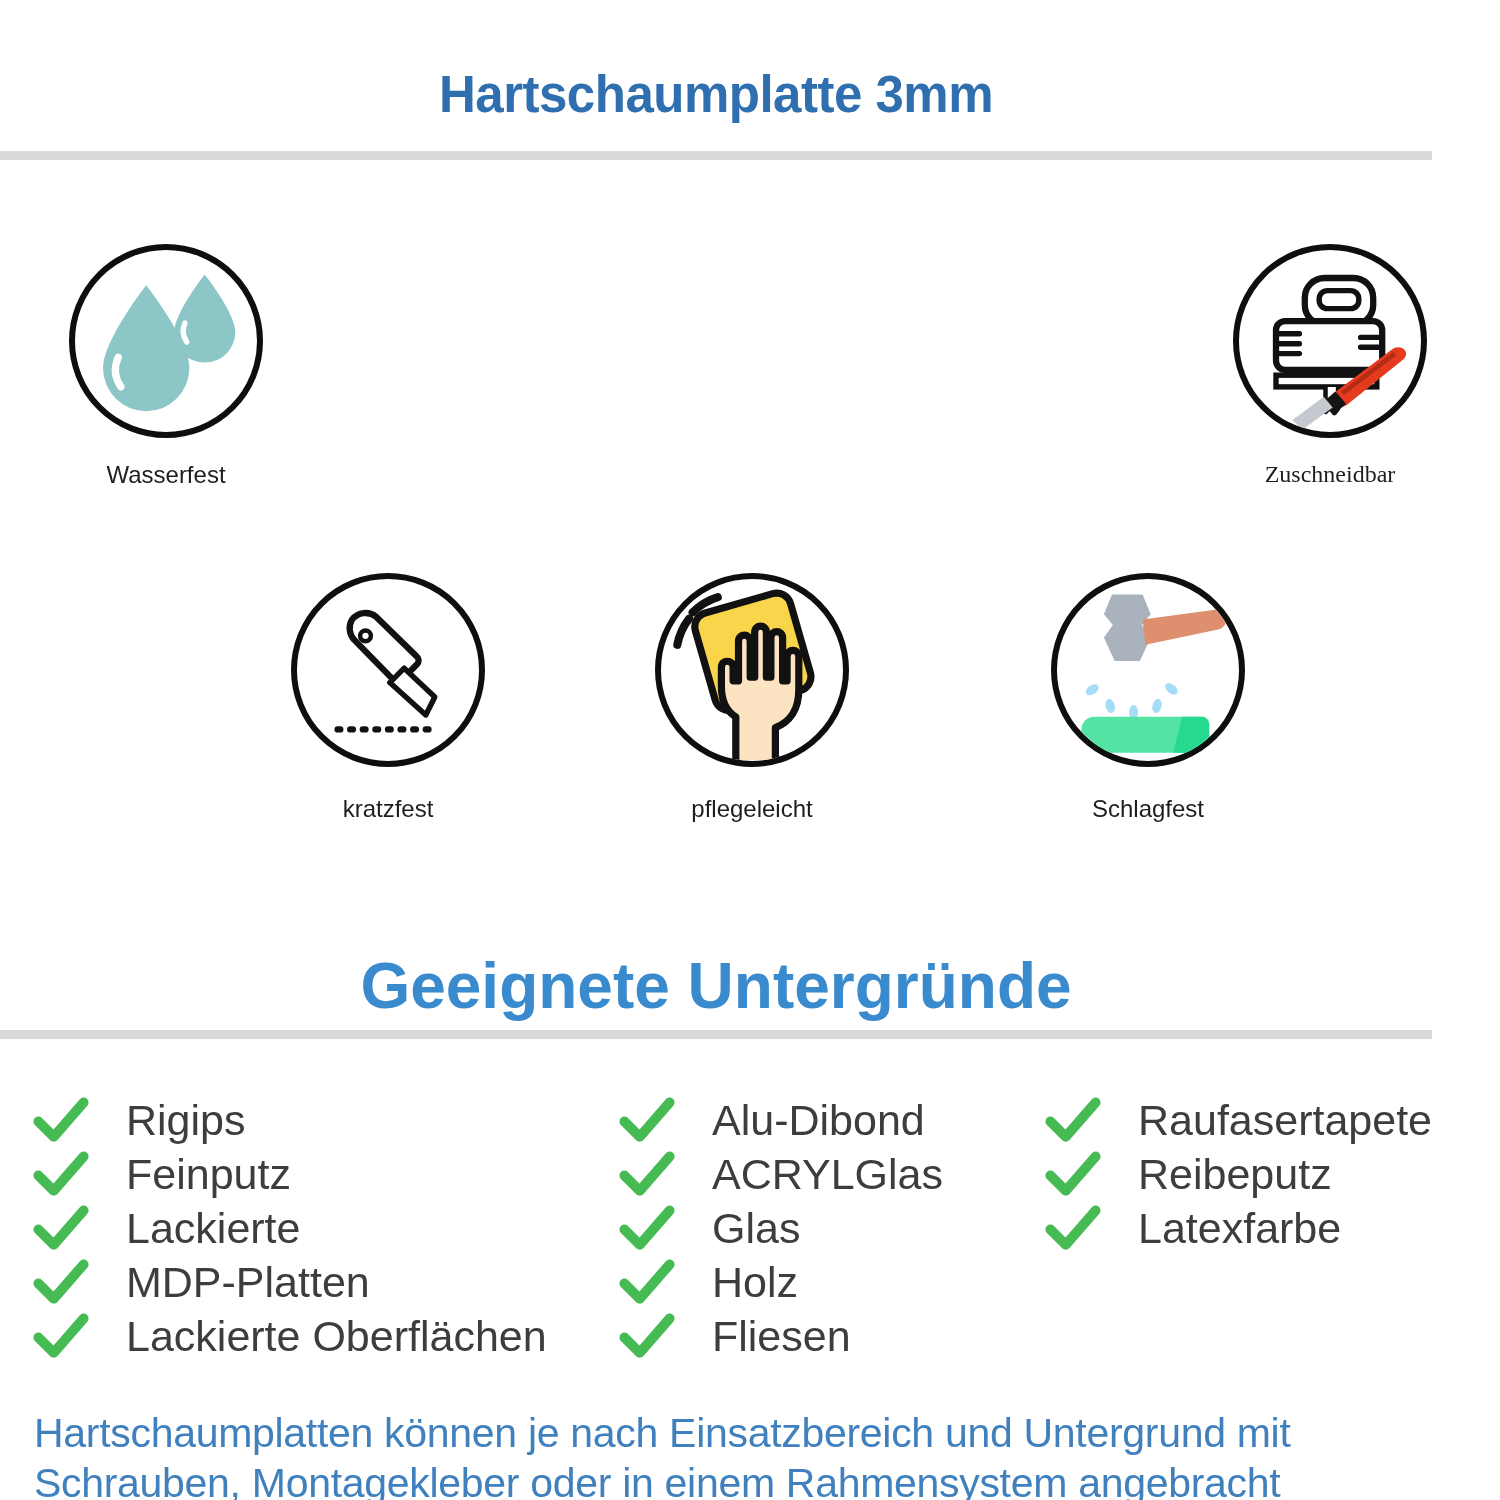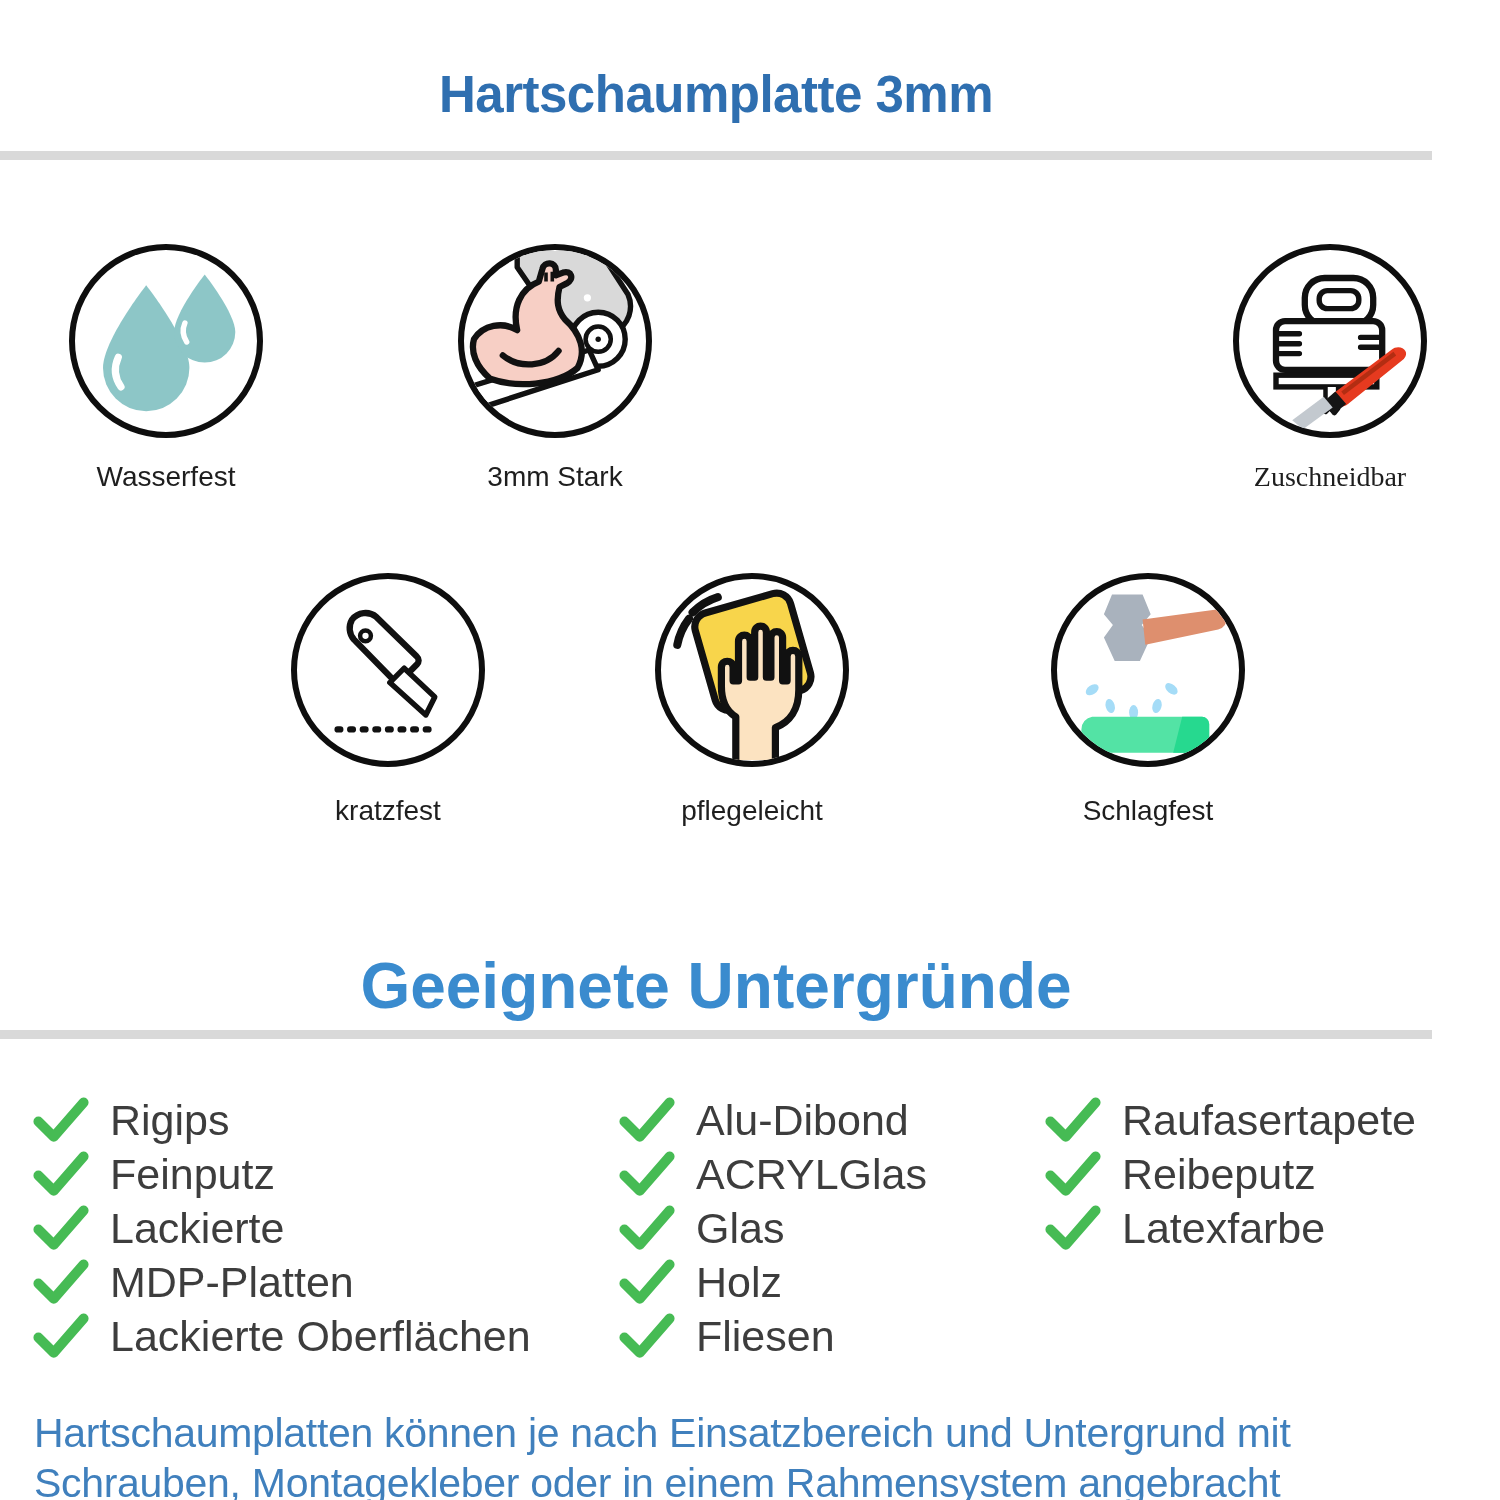--- a/index.html
+++ b/index.html
@@ -13,27 +13,27 @@
   .canvas{position:relative;width:1432px;height:1500px;background:#fff;overflow:hidden;
           font-family:"Liberation Sans",sans-serif;margin-top:21px;}
   .title{position:absolute;top:44px;left:0;width:100%;text-align:center;
          font-size:51px;font-weight:600;letter-spacing:-0.5px;color:var(--title-blue);white-space:nowrap;}
   .divider{position:absolute;left:0;width:100%;height:9px;background:var(--divider-gray);}
   .d1{top:130px;} .d2{top:1009px;}
   .feat{position:absolute;width:320px;display:flex;flex-direction:column;align-items:center;}
   .circle{width:194px;height:194px;box-sizing:border-box;border:6px solid #0e0e0e;border-radius:50%;
           background:#fff;overflow:hidden;display:flex;align-items:center;justify-content:center;flex:none;}
   .icon{width:180px;height:180px;display:block;}
-  .flabel{margin-top:23px;font-size:28px;font-weight:500;color:var(--label-dark);white-space:nowrap;}
+  .flabel{margin-top:23px;font-size:24px;font-weight:500;color:var(--label-dark);white-space:nowrap;}
   .r2 .flabel{margin-top:28px;}
   .heading2{position:absolute;top:928px;left:0;width:100%;text-align:center;
             font-size:64px;font-weight:600;color:var(--heading-blue);white-space:nowrap;}
   .col{position:absolute;top:1072px;display:flex;flex-direction:column;}
   .c1{left:32px;} .c2{left:618px;} .c3{left:1044px;}
-  .crow{display:flex;align-items:center;height:54px;}
+  .crow{display:flex;align-items:center;height:54px;gap:16px;}
   .ck{width:58px;height:47px;margin-right:20px;flex:none;}
   .ck path{stroke:var(--check-green);}
   .ctext{font-size:43px;font-weight:500;color:var(--list-dark);white-space:nowrap;}
   .note{position:absolute;left:34px;top:1387px;width:1400px;
         font-size:41px;line-height:50px;font-weight:500;letter-spacing:-0.3px;color:var(--note-blue);}
 </style>
 </head>
 <body>
 
 <div class="canvas">
@@ -46,38 +46,20 @@
       <svg class="icon" viewBox="0 0 200 200">
         <path d="M78 38 C78 38 30 99 30 130 a48 48 0 0 0 96 0 C126 99 78 38 78 38 Z" fill="var(--drop-teal)"></path>
         <path d="M47 118 c-5 11 -4 23 3 33" stroke="#fff" stroke-width="8" fill="none" stroke-linecap="round"></path>
         <path d="M143 26 C143 26 109 69 109 90 a34 34 0 0 0 68 0 C177 69 143 26 143 26 Z" fill="var(--drop-teal)"></path>
         <path d="M121 80 c-3 7 -2 15 2 21" stroke="#fff" stroke-width="6" fill="none" stroke-linecap="round"></path>
       </svg>
     </div>
     <div class="flabel">Wasserfest</div>
   </div>
 
-  <div class="feat" style="left:395px;top:223px;">
-    <div class="circle">
-      <svg class="icon" viewBox="0 0 200 200">
-        <path d="M58 -8 L142 -12 L181 48 C188 64 182 82 166 90 L120 108 L58 18 Z" fill="#d9d9d9" stroke="#111" stroke-width="6" stroke-linejoin="round"></path>
-        <circle cx="112" cy="26" r="4" fill="#fff"></circle>
-          <circle cx="136" cy="52" r="4" fill="#fff"></circle>
-          <circle cx="152" cy="76" r="4" fill="#fff"></circle>
-        <circle cx="148" cy="98" r="30" fill="#fff" stroke="#111" stroke-width="6"></circle>
-        <circle cx="148" cy="98" r="14" fill="#fff" stroke="#111" stroke-width="5"></circle>
-        <circle cx="148" cy="98" r="3" fill="#111"></circle>
-        <polygon points="8,150 138,110 148,132 18,174" fill="#fff" stroke="#111" stroke-width="6" stroke-linejoin="round"></polygon>
-        <path d="M10 98 C20 82 42 78 58 88 C52 62 62 42 82 34 L86 20 C88 11 101 12 101 21 L101 27 L109 24 C118 21 122 31 113 36 L105 40 C101 56 103 66 111 76 C129 92 135 112 125 130 C102 150 56 152 28 142 C12 128 6 112 10 98 Z" fill="var(--skin-pink)" stroke="#111" stroke-width="7" stroke-linejoin="round"></path>
-        <path d="M42 116 c18 15 48 13 62 -5" fill="none" stroke="#111" stroke-width="7" stroke-linecap="round"></path>
-        <path d="M90 24 v10 M97 23 v11" stroke="#111" stroke-width="4" fill="none"></path>
-      </svg>
-    </div>
-    <div class="flabel">3mm Stark</div>
-  </div>
 
 
   <div class="feat" style="left:1170px;top:223px;font-family:Liberation Serif, serif;">
     <div class="circle">
       <svg class="icon" viewBox="0 0 200 200">
         <g fill="#fff" stroke="#111" stroke-width="7" stroke-linejoin="round">
           <rect x="72" y="30" width="76" height="52" rx="22"></rect>
           <rect x="40" y="78" width="118" height="54" rx="10"></rect>
           <rect x="88" y="44" width="44" height="20" rx="9" stroke-width="6"></rect>
         </g>

